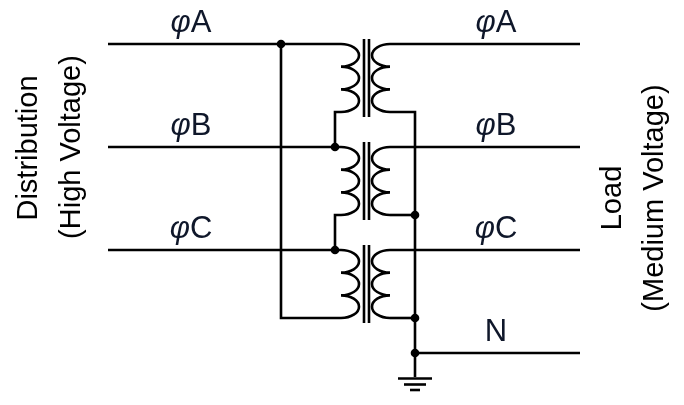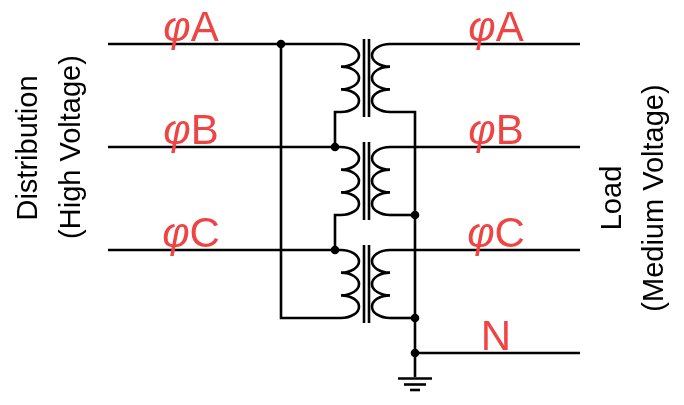--- a/index.html
+++ b/index.html
@@ -17,24 +17,24 @@
     overflow: hidden;
   }
   .stage svg {
     position: absolute;
     left: 0;
     top: 0;
   }
   .phase-label {
     position: absolute;
     transform: translateX(-50%);
-    font-size: 42px;
+    font-size: 31px;
     line-height: 1;
     white-space: nowrap;
-    color: #ef4444;
+    color: #0f172a;
   }
   .phi {
     font-style: italic;
   }
   .vtext {
     position: absolute;
     white-space: nowrap;
     font-size: 29px;
     line-height: 1;
     transform: translate(-50%, -50%) rotate(-90deg);

